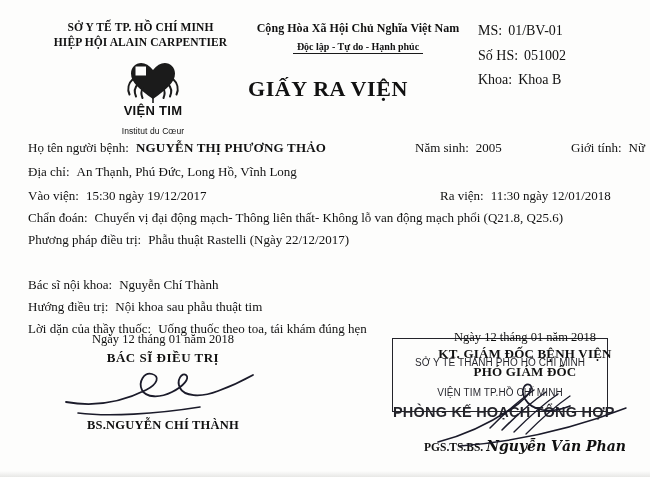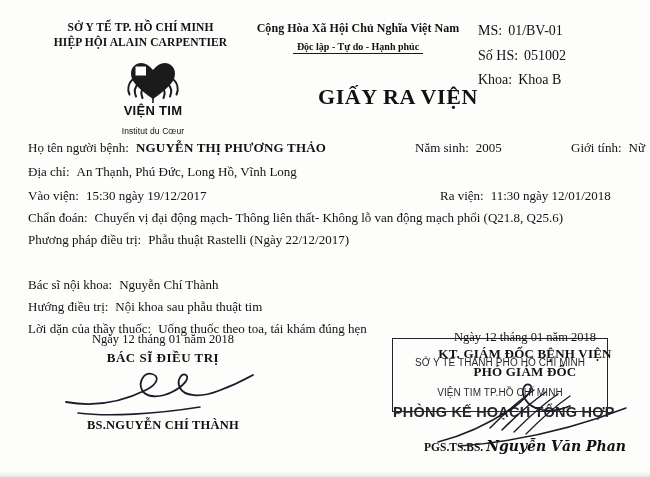--- a/index.html
+++ b/index.html
@@ -63,23 +63,23 @@
     left: 478px; top: 19px;
     font-size: 14px;
     line-height: 1.75;
   }
   .hdr-right .row { white-space: nowrap; }
   .hdr-right .k { display: inline-block; }
   .hdr-right .v { margin-left: 6px; }
 
   .doc-title {
     position: absolute;
-    left: 248px; top: 84px;
+    left: 248px; top: 76px;
     width: 230px;
-    text-align: right;
+    text-align: left;
     font-size: 22px;
     font-weight: bold;
     letter-spacing: .6px;
   }
 
   
   .logo {
     position: absolute;
     left: 97px; top: 58px;
     width: 112px;

